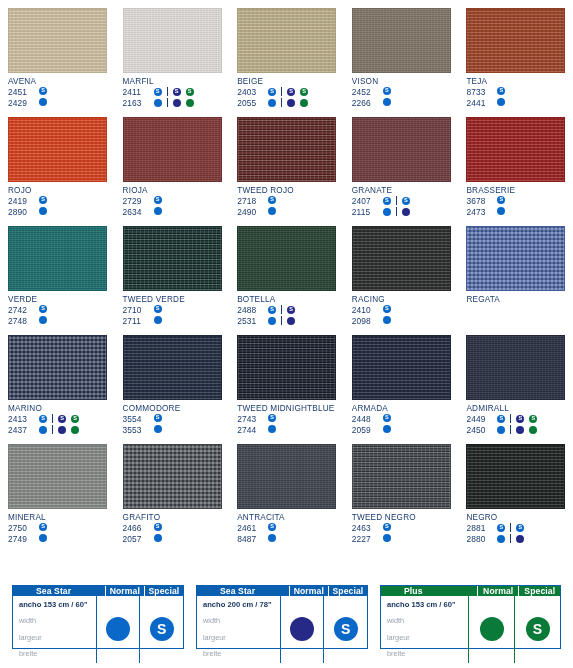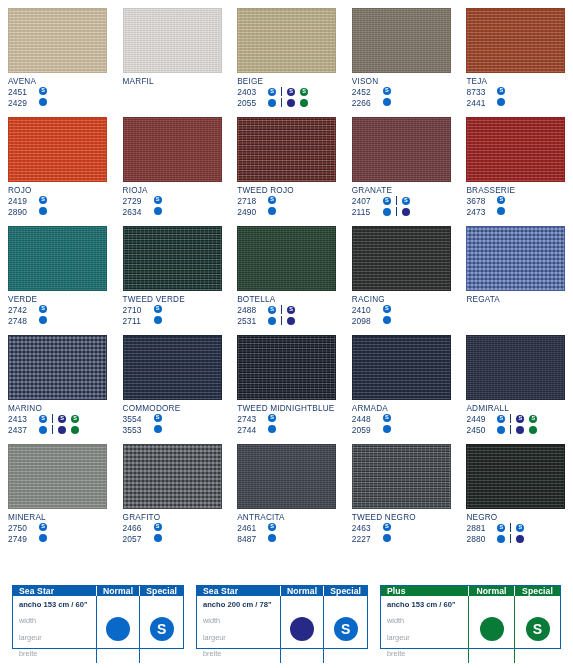--- a/index.html
+++ b/index.html
@@ -86,21 +86,21 @@
   .legend {
     border:1px solid #0a5fb0;
     display:flex; flex-direction:column;
     background:#fff;
   }
   .legend.blue { border-color:#0a5fb0; }
   .legend.green { border-color:#0a5fb0; }
   .lg-head { display:flex; height:20px; }
   .lg-head > div {
     color:#fff; font-size:8.6px; font-weight:bold;
-    display:flex; align-items:center; padding-left:6px;
+    display:flex; align-items:center; padding-left:23px;
     letter-spacing:.1px;
   }
   .blue .lg-head > div { background:#0a5fb0; }
   .green .lg-head > div { background:#0a7a38; }
   .lg-head .c2, .lg-head .c3 { justify-content:center; padding-left:0; }
   .blue .lg-head .c2, .blue .lg-head .c3 { border-left:1px solid #fff; }
   .green .lg-head .c2, .green .lg-head .c3 { border-left:1px solid #fff; }
   .lg-body { display:flex; flex:1; }
   .lg-body > div { display:flex; align-items:center; justify-content:center; }
   .blue .lg-body .c2, .blue .lg-body .c3 { border-left:1px solid #0a5fb0; }
@@ -145,20 +145,48 @@
               </div>
             </div>
           </div>
         </div>
       </div>
       <div class="cell">
         <div class="swatch" style="background: rgb(222, 219, 216);">
           <div class="tex plain"></div>
         </div>
         <div class="label">MARFIL</div>
+        <div class="codes">
+          <div class="code-row">
+            <div class="code-num">2411</div>
+            <div class="badges">
+              <div class="grp">
+                <span class="s-badge" style="background: rgb(10, 105, 200);">S</span>
+              </div>
+              <div class="sep"></div>
+              <div class="grp">
+                <span class="s-badge" style="background: rgb(38, 42, 134);">S</span>
+                <span class="s-badge" style="background: rgb(10, 122, 56);">S</span>
+              </div>
+            </div>
+          </div>
+          <div class="code-row">
+            <div class="code-num">2163</div>
+            <div class="badges">
+              <div class="grp">
+                <span class="dot" style="background: rgb(10, 105, 200);"></span>
+              </div>
+              <div class="sep"></div>
+              <div class="grp">
+                <span class="dot" style="background: rgb(38, 42, 134);"></span>
+                <span class="dot" style="background: rgb(10, 122, 56);"></span>
+              </div>
+            </div>
+          </div>
+        </div>
       </div>
       <div class="cell">
         <div class="swatch" style="background: rgb(189, 176, 139);">
           <div class="tex rib"></div>
         </div>
         <div class="label">BEIGE</div>
         <div class="codes">
           <div class="code-row">
             <div class="code-num">2403</div>
             <div class="badges">

